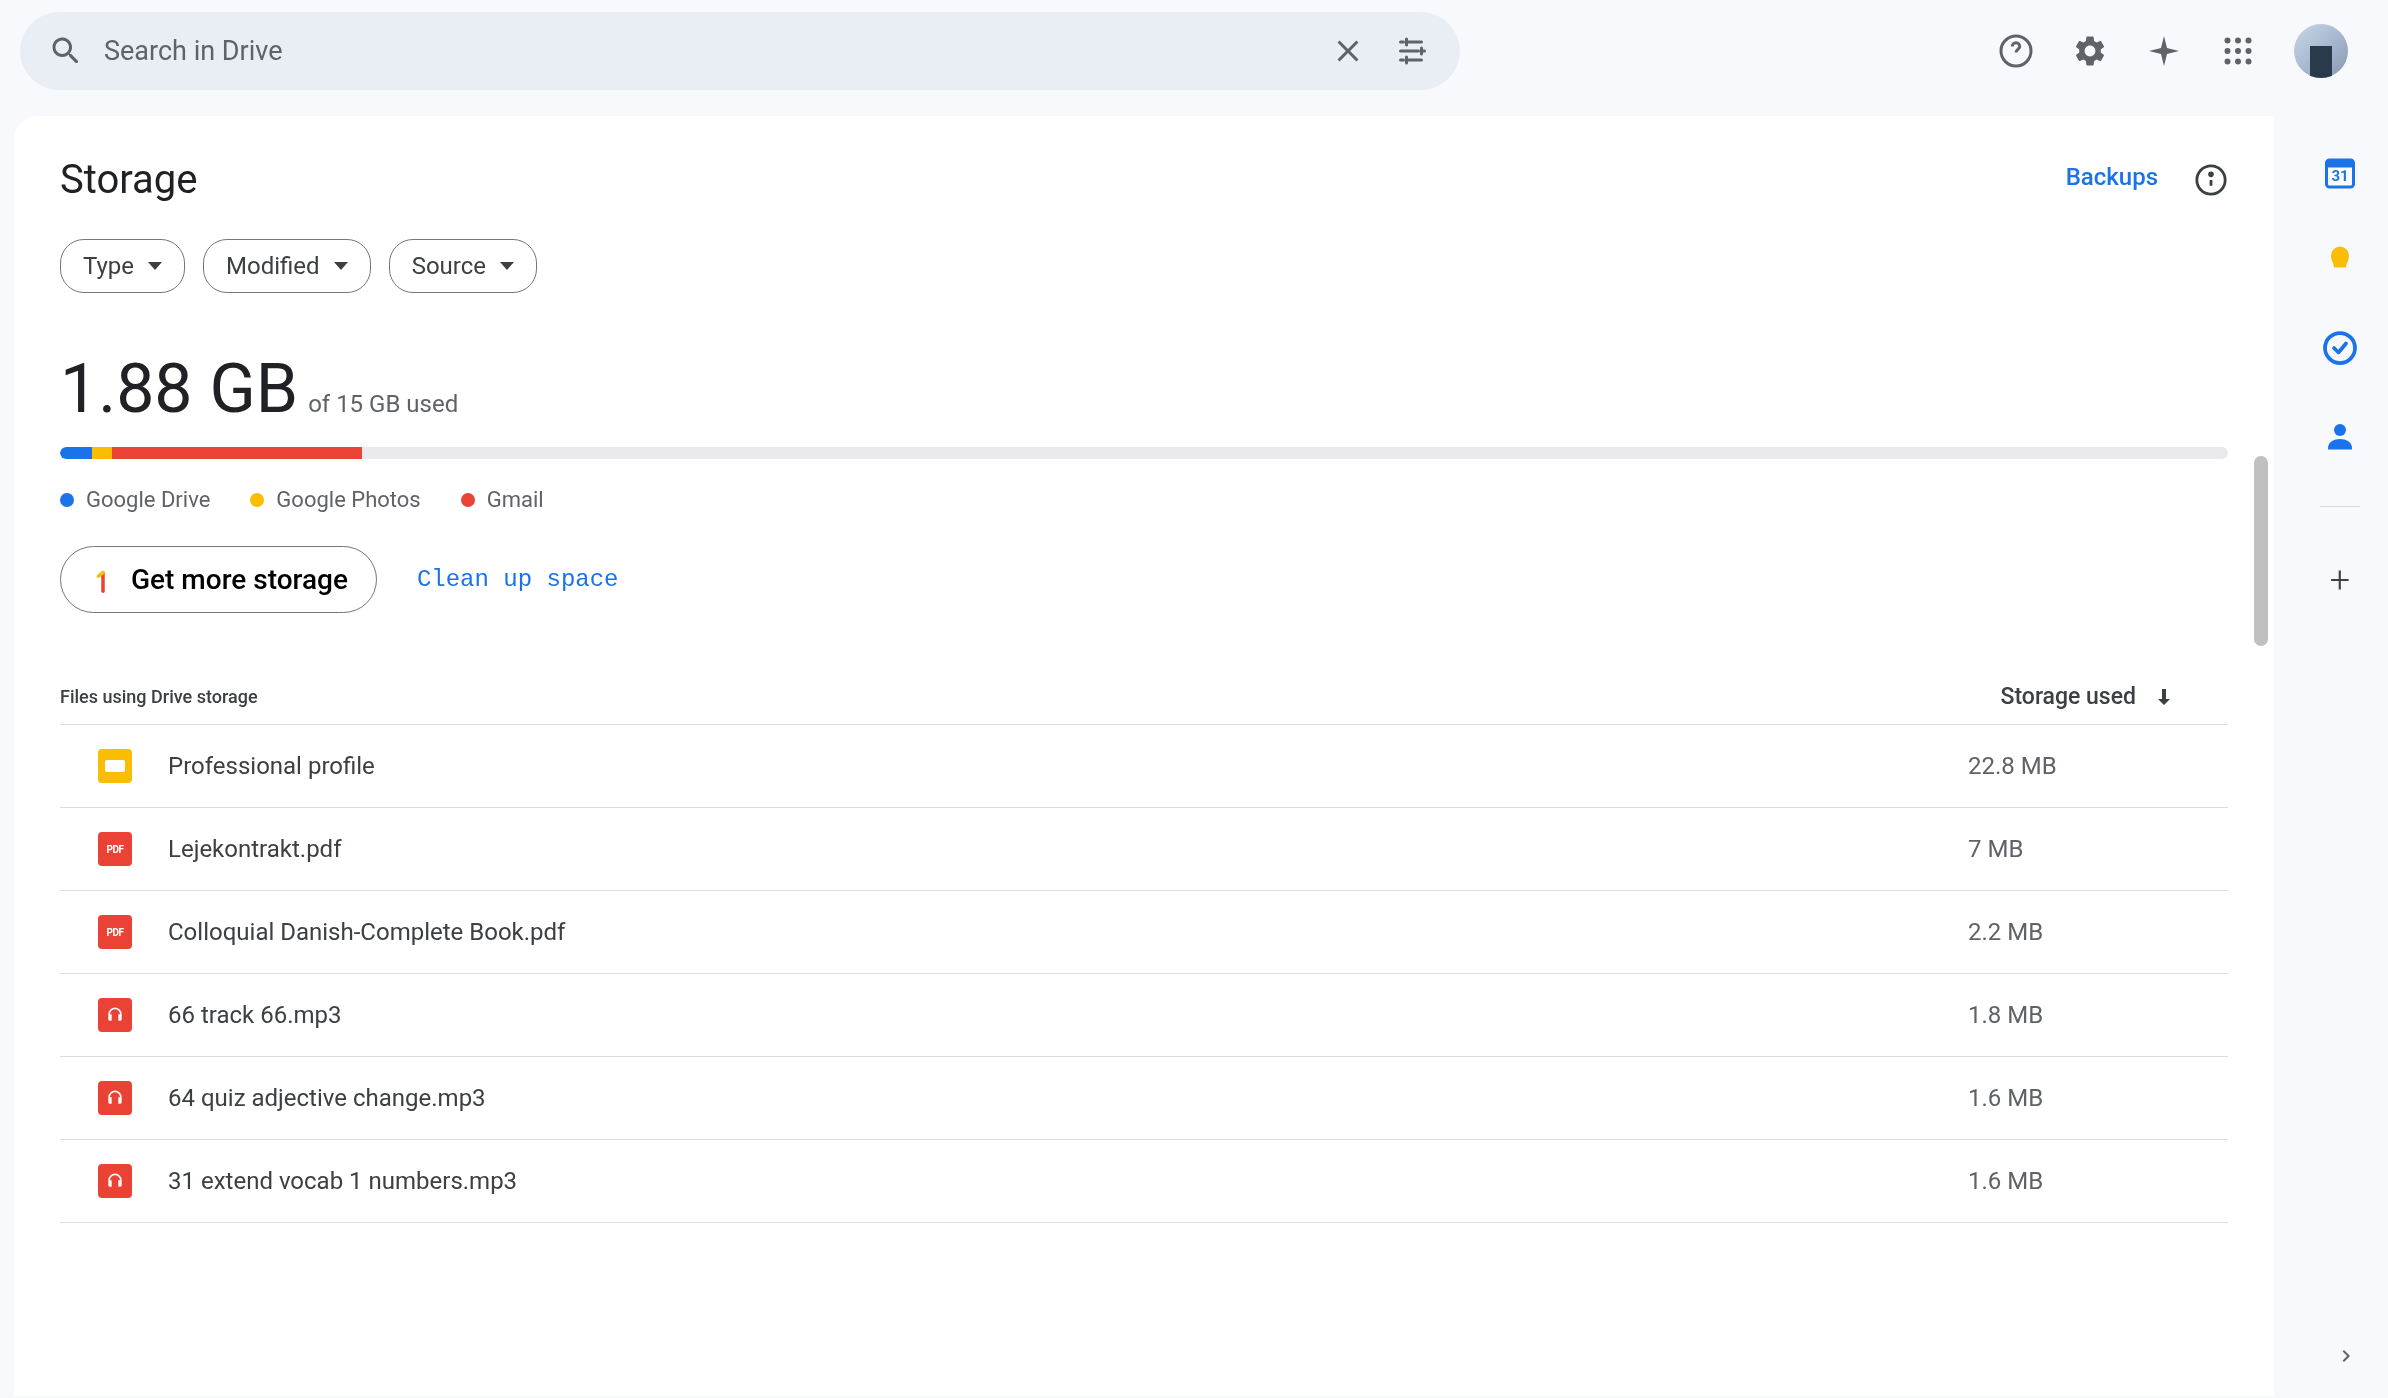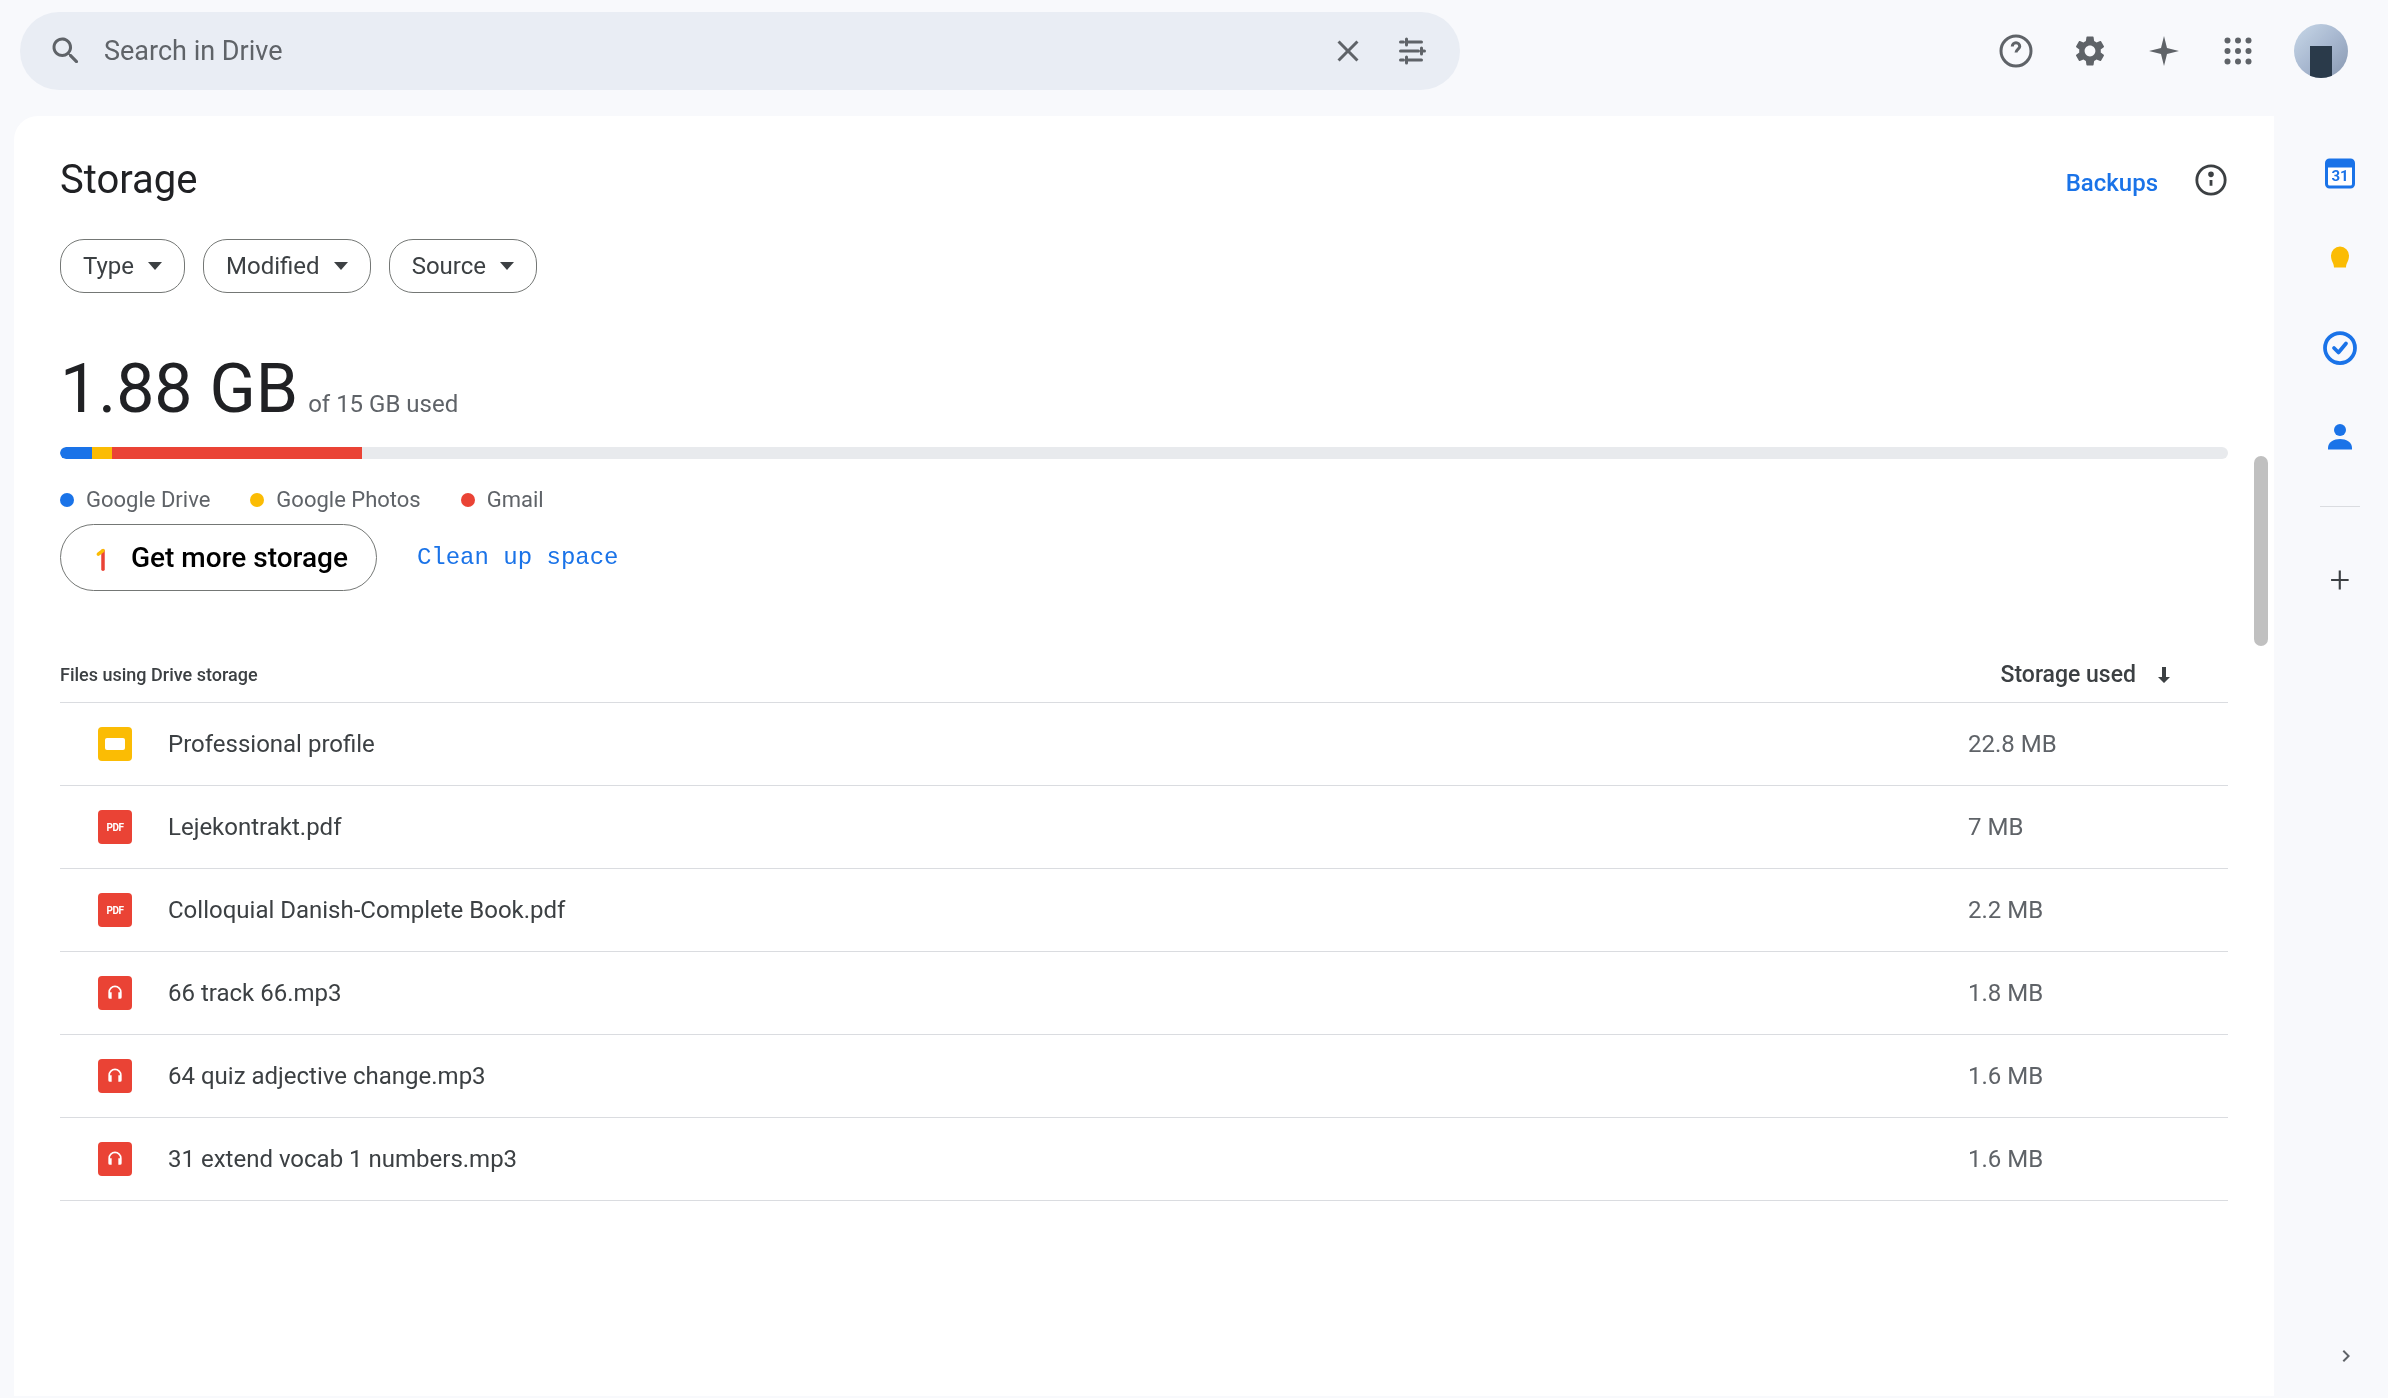--- a/index.html
+++ b/index.html
@@ -100,21 +100,21 @@
       justify-content: space-between;
       margin-bottom: 36px;
     }
     .panel-title {
       font-size: 40px;
       font-weight: 400;
       color: #202124;
     }
     .header-actions {
       display: flex;
-      align-items: flex-end;
+      align-items: flex-start;
       gap: 36px;
     }
     .backups-link {
       color: #1a73e8;
       font-size: 24px;
       font-weight: 500;
       cursor: pointer;
     }
     .info-icon {
       width: 34px;
@@ -171,21 +171,21 @@
       position: absolute;
       height: 100%;
       top: 0;
     }
     .bar-drive { left: 0; width: 32px; background: #1a73e8; border-radius: 6px 0 0 6px; }
     .bar-photos { left: 32px; width: 20px; background: #fbbc04; }
     .bar-gmail { left: 52px; width: 250px; background: #ea4335; }
     .legend-row {
       display: flex;
       gap: 40px;
-      margin-bottom: 12px;
+      margin-bottom: 34px;
     }
     .legend-item {
       display: flex;
       align-items: center;
       gap: 12px;
       font-size: 22px;
       color: #5f6368;
     }
     .legend-dot {
       width: 14px;

